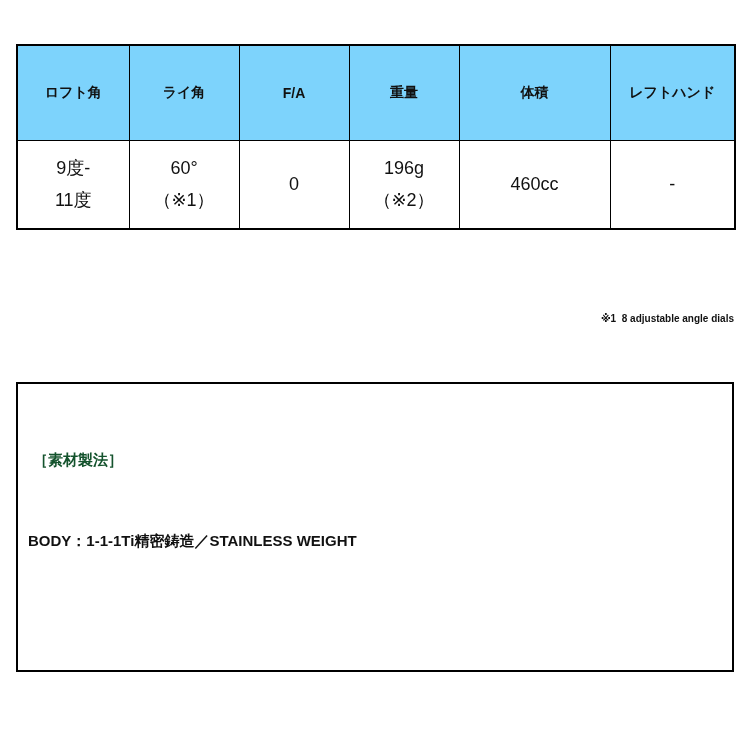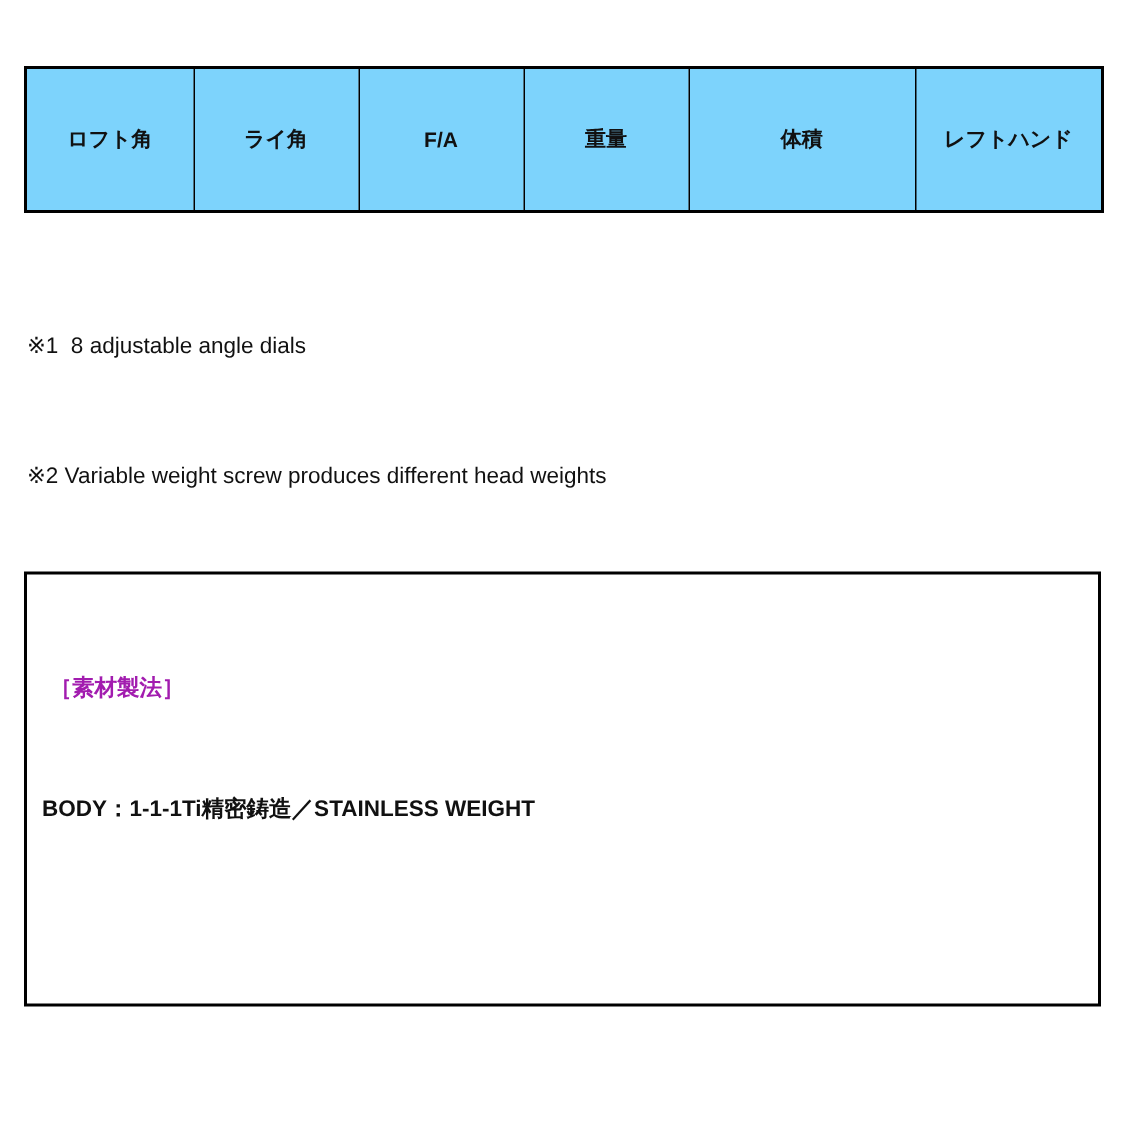--- a/index.html
+++ b/index.html
@@ -45,41 +45,42 @@
   col.c1 { width: 112px; }
   col.c2 { width: 110px; }
   col.c3 { width: 110px; }
   col.c4 { width: 110px; }
   col.c5 { width: 151px; }
   col.c6 { width: 125px; }
 
   
   .notes {
     margin: 16px 16px 0 18px;
-    font-size: 15px;
-    font-weight: normal;
+    font-size: 10px;
+    font-weight: bold;
     line-height: 29px;
     white-space: pre-wrap;
+    text-align: right;
   }
 
   
   .infobox {
     margin: 20px 16px 0 16px;
     width: 714px;
     border: 2px solid #000000;
   }
   .infobox .section {
     padding: 8px 10px;
     font-size: 15px;
     font-weight: bold;
     line-height: 27px;
     white-space: pre-wrap;
   }
   .green-heading {
-    color: #a21caf;
+    color: #14532d;
     padding-left: 5px;
   }
   .line { display: block; }
 </style>
 </head>
 <body>
 
 <table class="spec">
   <colgroup>
     <col class="c1">
@@ -91,26 +92,42 @@
   </colgroup>
   <tbody>
       <tr>
     <th>ロフト角</th>
     <th>ライ角</th>
     <th>F/A</th>
     <th>重量</th>
     <th>体積</th>
     <th>レフトハンド</th>
   </tr>
+  <tr>
+    <td>
+      <span>9度-</span>
+      <span>11度</span>
+    </td>
+    <td>
+      <span>60°</span>
+      <span>（※1）</span>
+    </td>
+    <td>0</td>
+    <td>
+      <span>196g</span>
+      <span>（※2）</span>
+    </td>
+    <td>460cc</td>
+    <td>-</td>
+  </tr>
 </tbody>
   </table>
 
 <div class="notes">
   <span class="line">※1  8 adjustable angle dials</span>
-  <span class="line">※2 Variable weight screw produces different head weights</span>
 </div>
 
 <div class="infobox">
   <div class="section">
     <span class="line green-heading">［素材製法］</span>
     <span class="line">BODY：1-1-1Ti精密鋳造／STAINLESS WEIGHT</span>
     
     
   </div>
 

